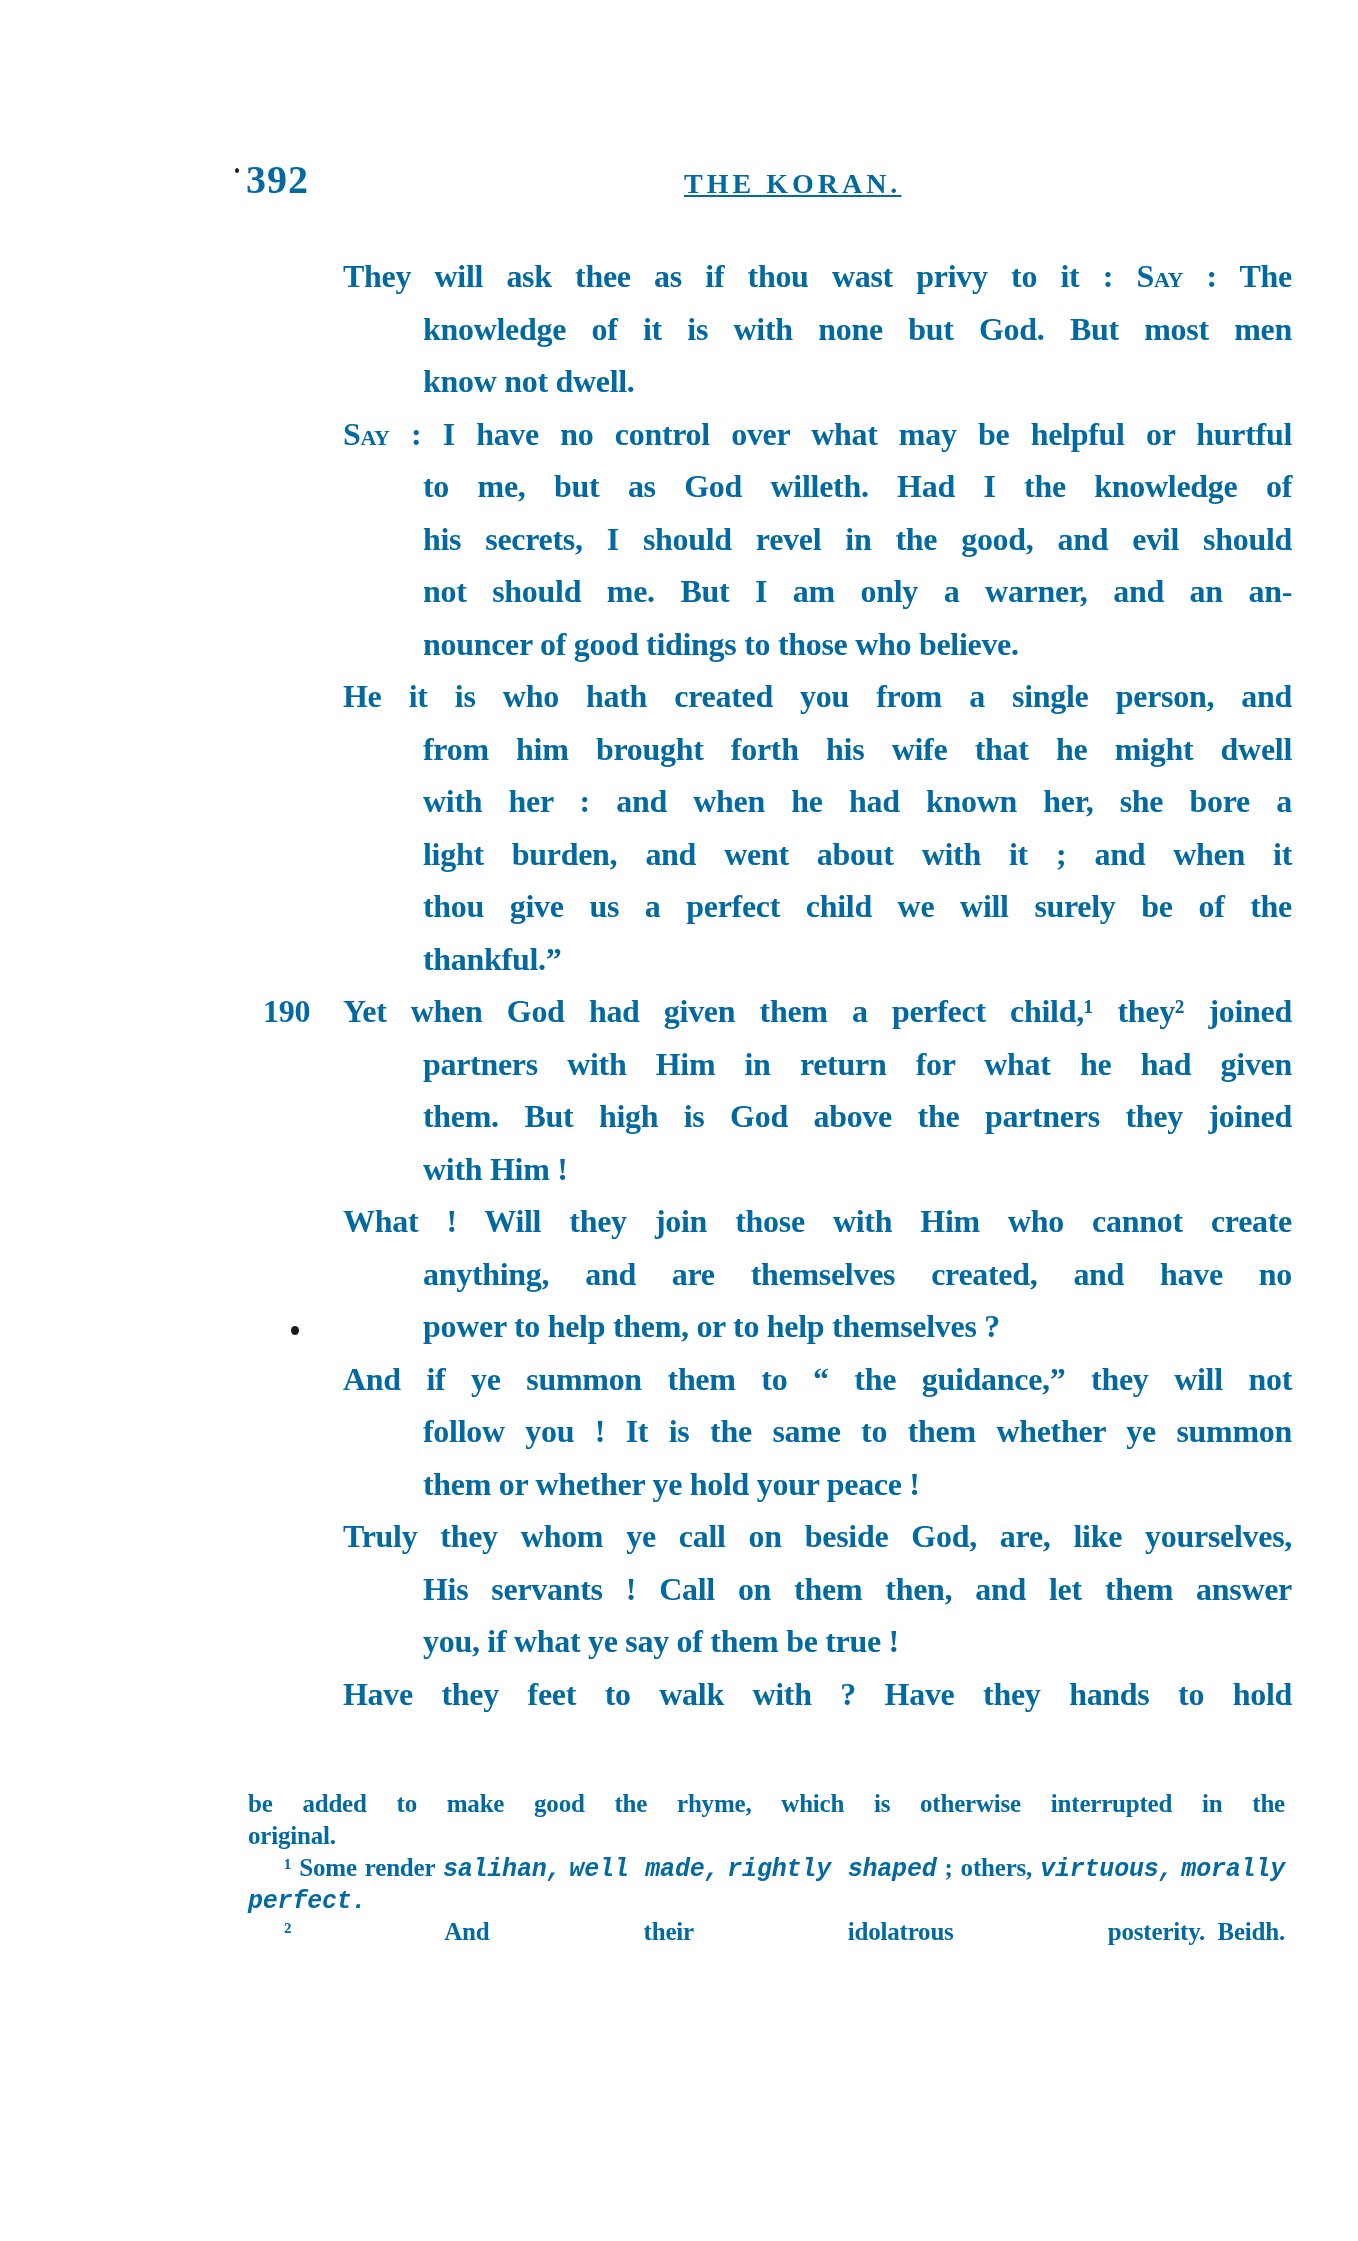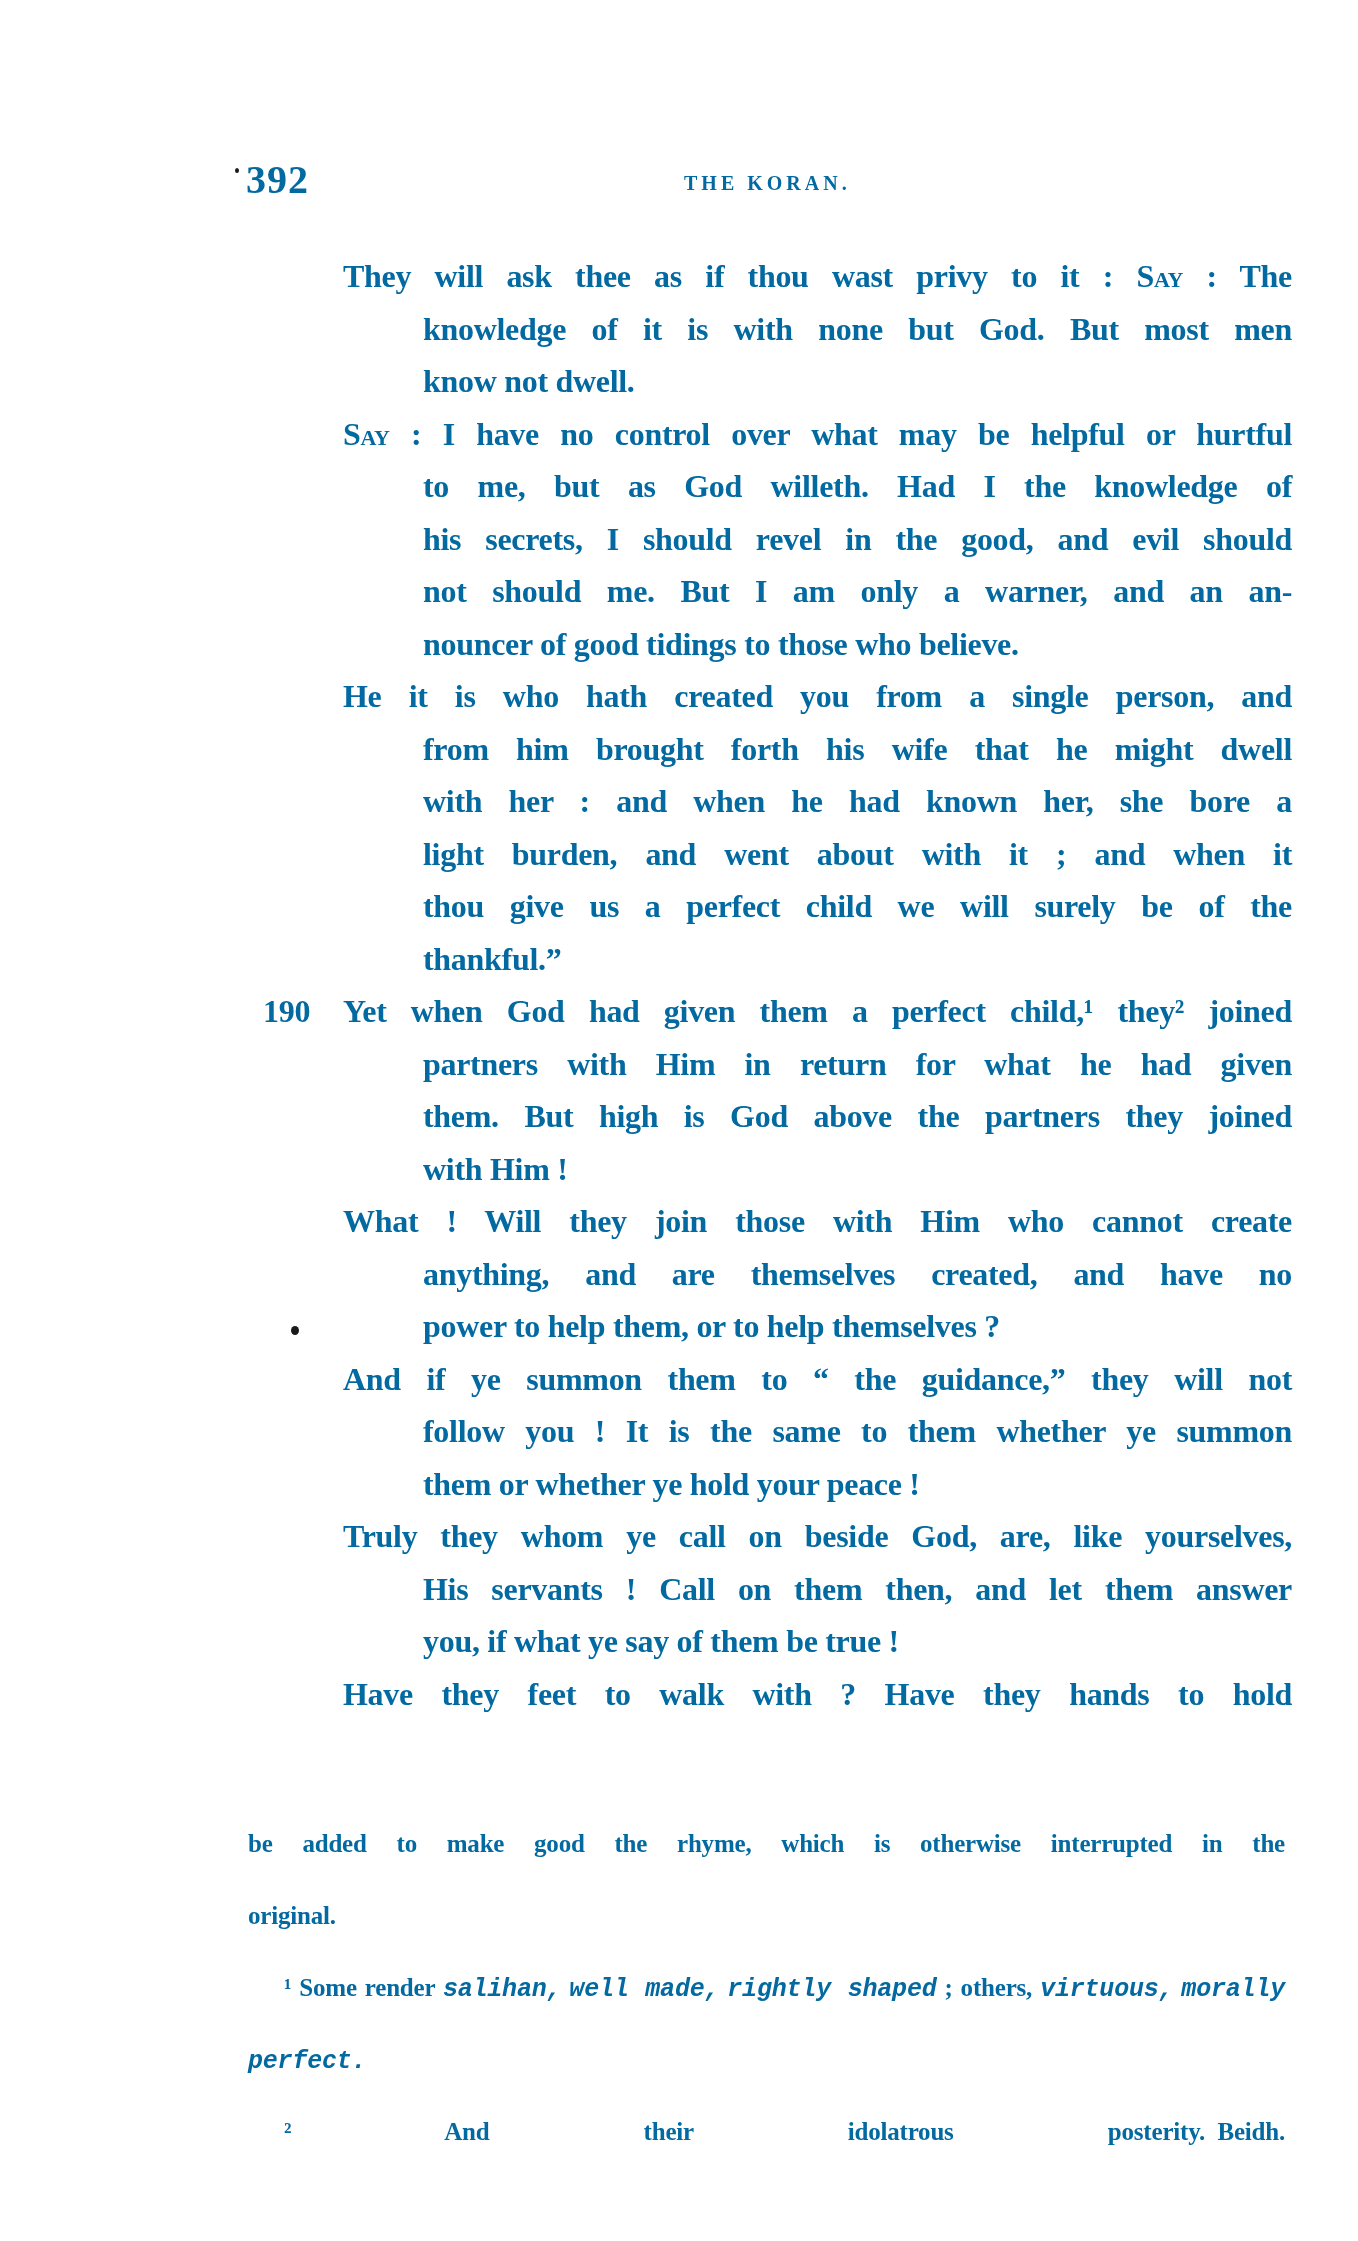--- a/index.html
+++ b/index.html
@@ -20,23 +20,24 @@
     left: 246px;
     top: 160px;
     font-size: 40px;
     line-height: 40px;
     letter-spacing: 1px;
   }
   .running-title {
     position: absolute;
     left: 684px;
     top: 170px;
-    font-size: 20px;
+    font-size: 28px;
     line-height: 27px;
     letter-spacing: 4px;
+    text-decoration: underline;
   }
   
   .body-text {
     position: absolute;
     left: 263px;
     top: 250px;
     width: 1029px;
     font-size: 32px;
     letter-spacing: -0.3px;
   }
@@ -61,21 +62,20 @@
     width: 1037px;
     font-size: 25px;
     letter-spacing: -0.2px;
   }
   .footnotes .line {
     position: relative;
     height: 32px;
     line-height: 32px;
     text-align: justify;
     text-align-last: justify;
-    margin-top: 40px;
   }
   .footnotes .line.indent { padding-left: 36px; }
   
   .speck { position: absolute; background: #1a1a1a; border-radius: 50%; }
   .speck-1 { left: 235px; top: 168px; width: 4px;  height: 5px; }
   .speck-2 { left: 291px; top: 1326px; width: 8px; height: 9px; }
 </style>
 </head>
 <body>
 

